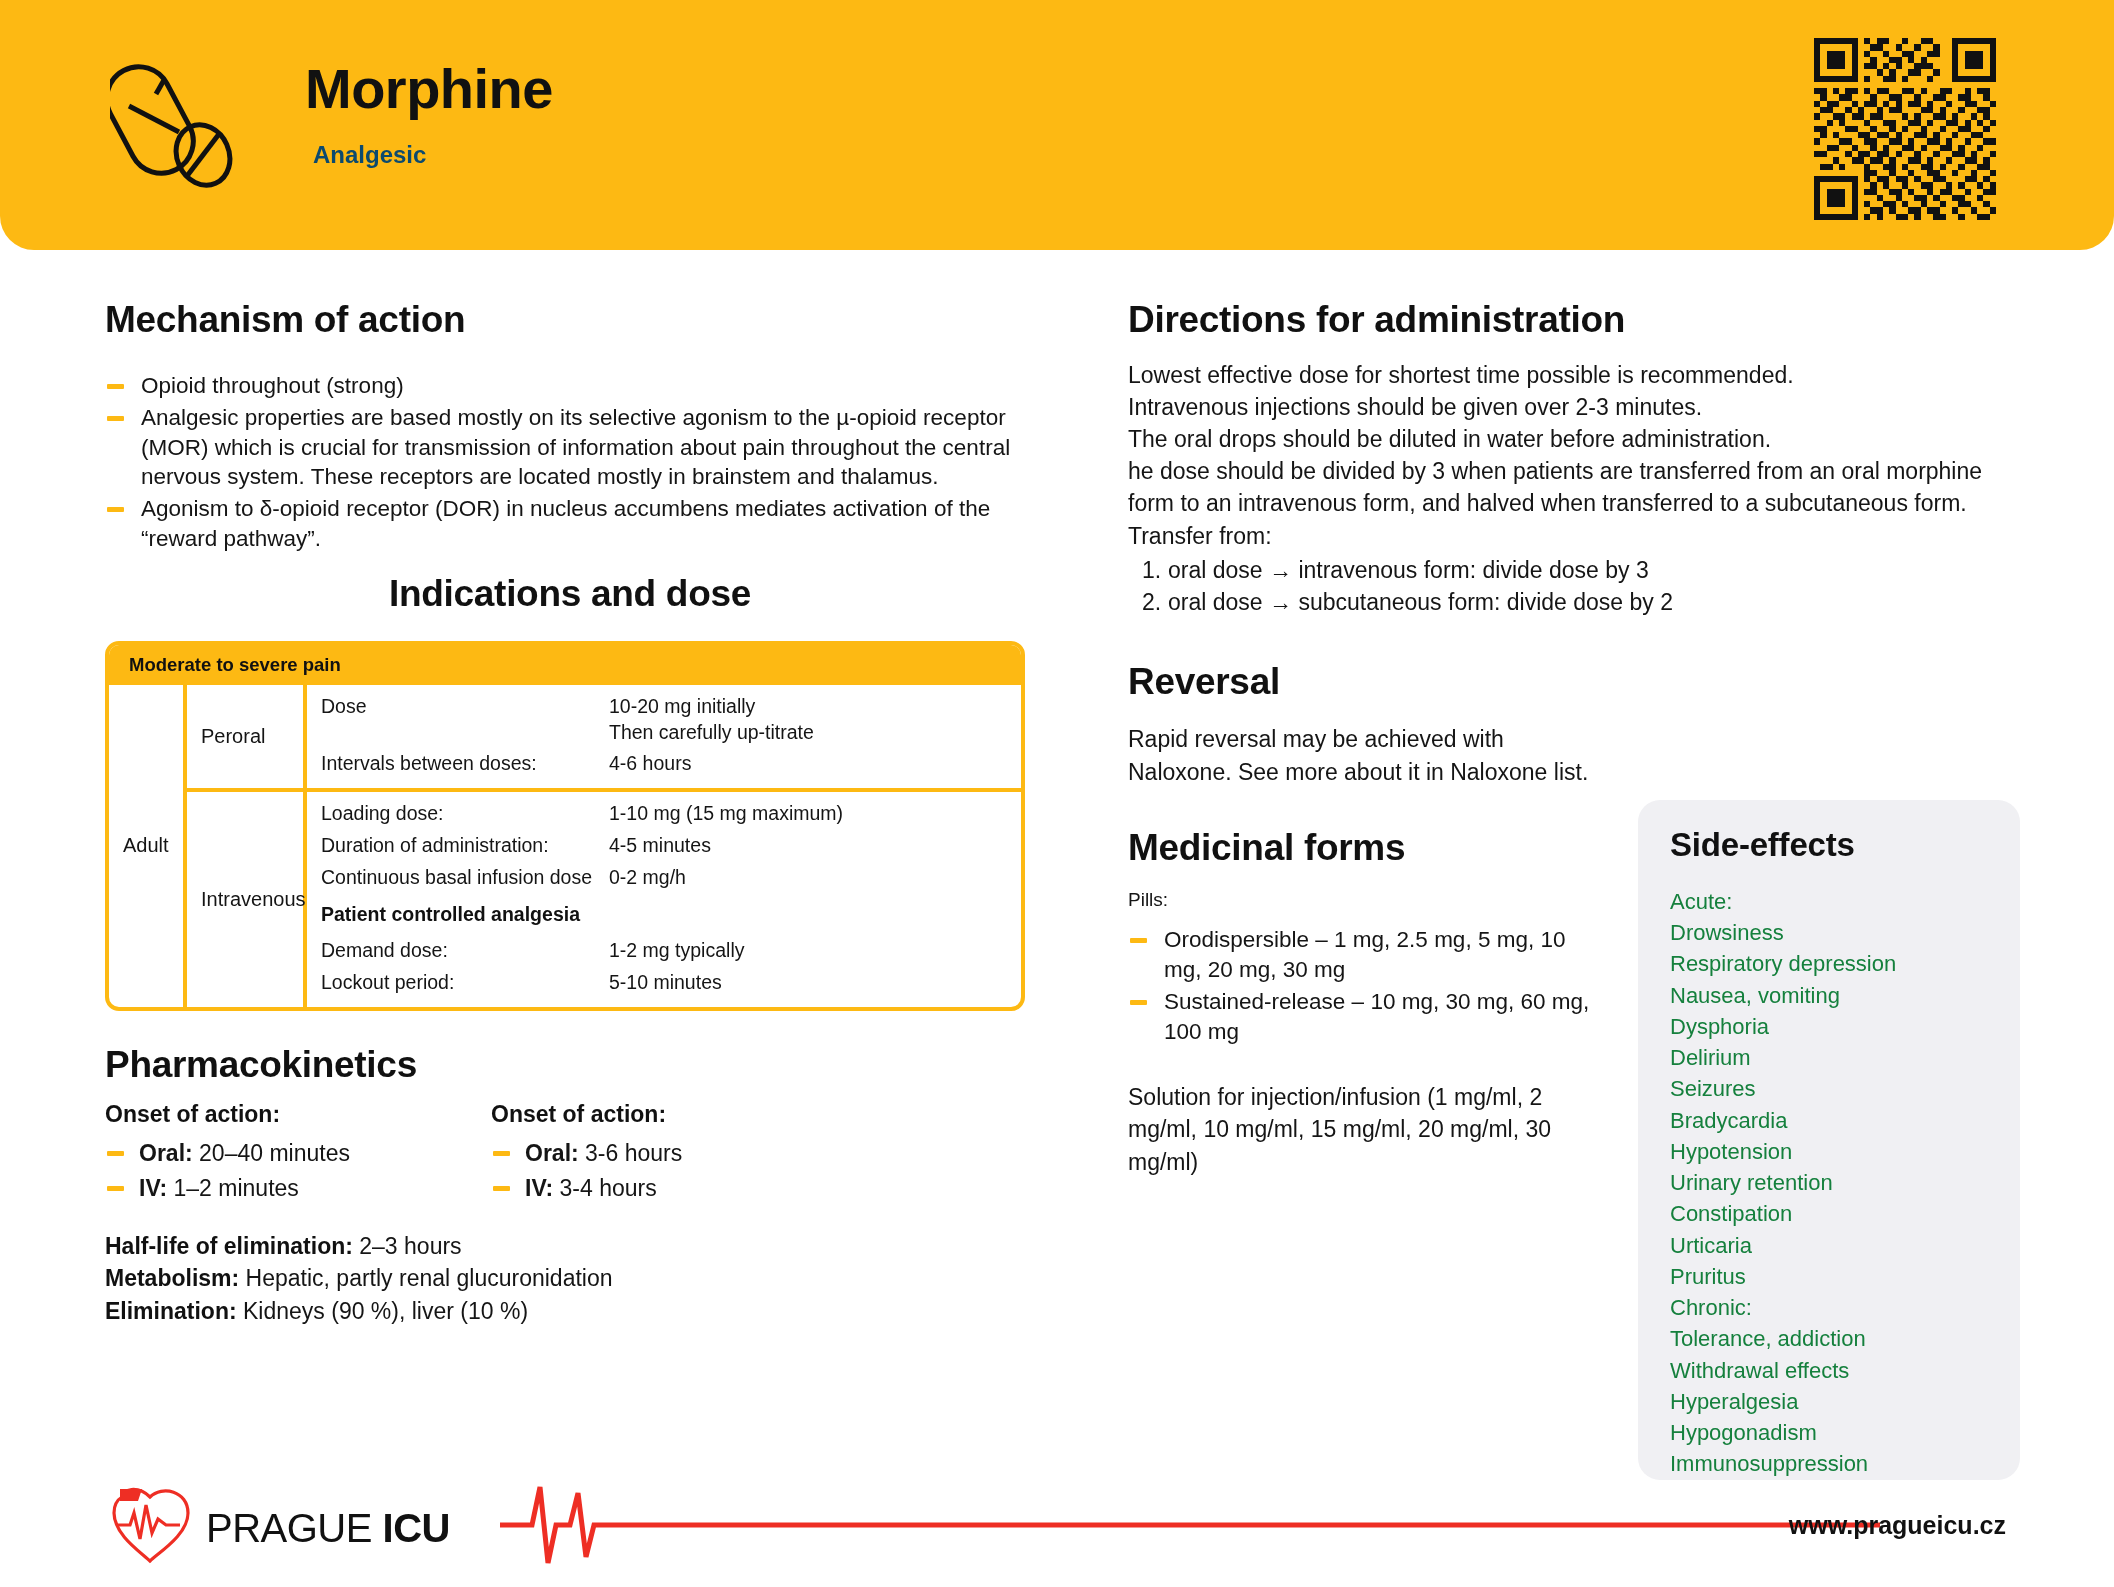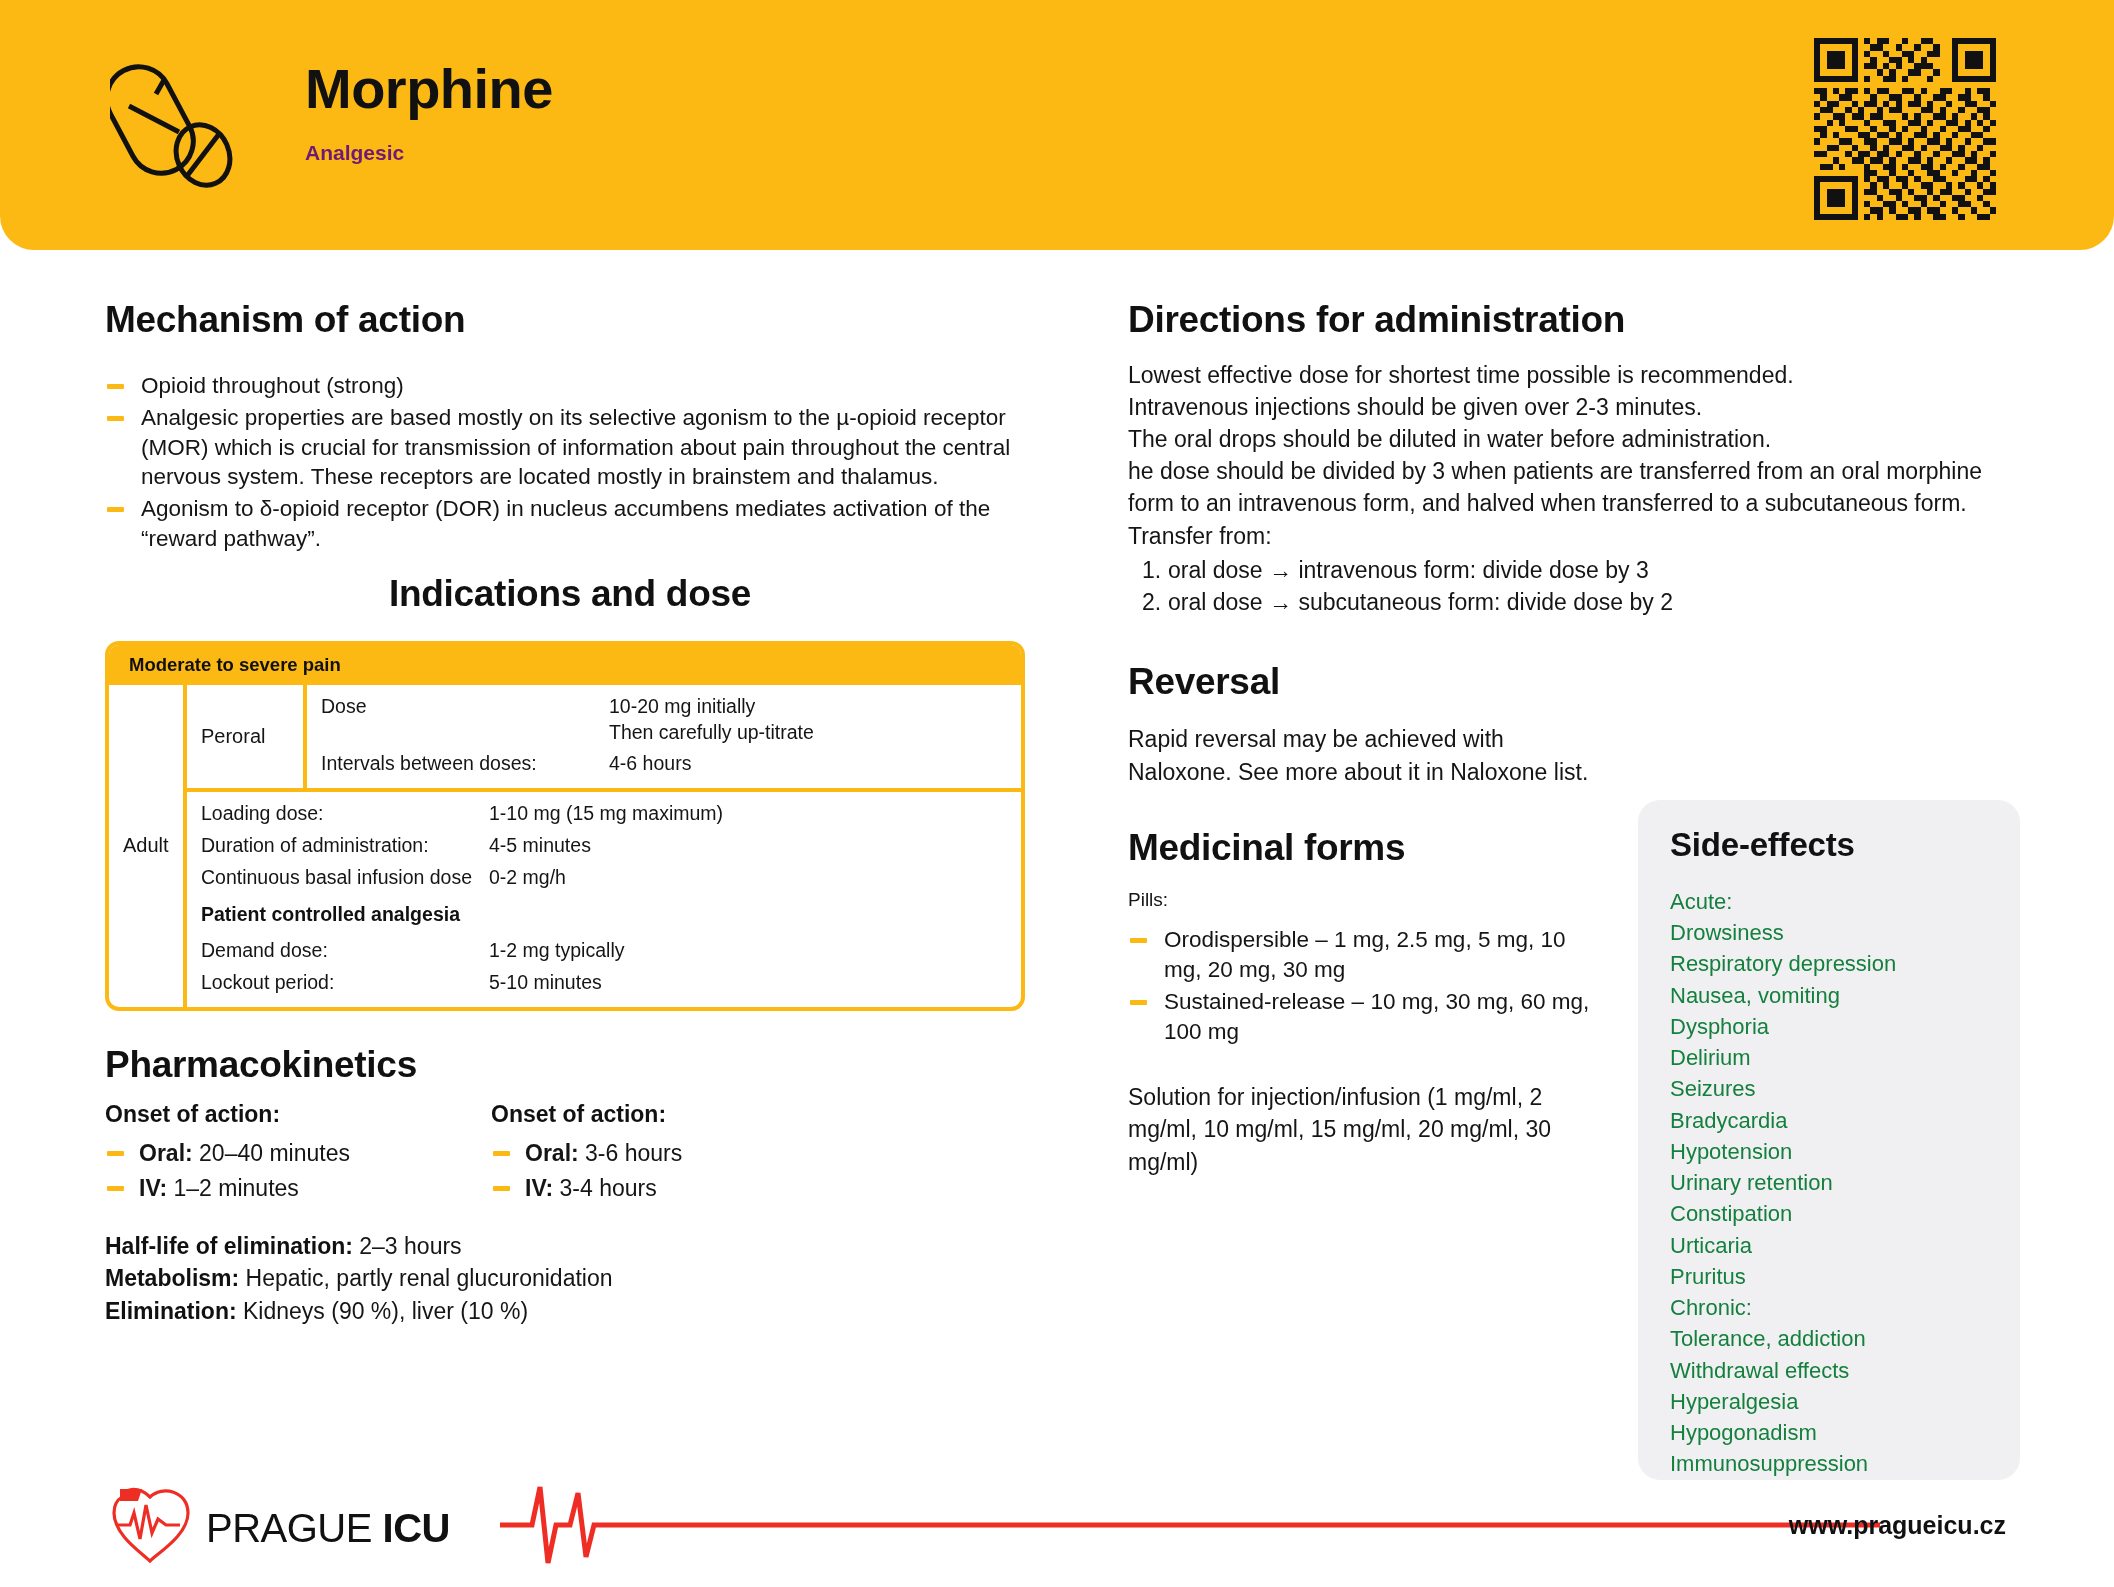--- a/index.html
+++ b/index.html
@@ -19,22 +19,23 @@
     border-top-left-radius: 0; border-top-right-radius: 0;
   }
   .header-inner { position: relative; width: 100%; height: 100%; }
   .pill-icon { position: absolute; left: 110px; top: 58px; width: 130px; height: 130px; }
   .title-block { position: absolute; left: 305px; top: 60px; }
   .drug-title {
     font-size: 56px; font-weight: 700; color: #111; letter-spacing: -0.5px;
     line-height: 1.05; font-family: "Liberation Sans", sans-serif;
   }
   .drug-sub {
-    font-size: 21px; font-weight: 700; color: #701a75; margin-top: 22px;
+    font-size: 24px; font-weight: 700; color: #0c4a6e; margin-top: 22px;
     font-family: "Liberation Sans", sans-serif;
+    margin-left: 8px;
   }
   .qr-wrap { position: absolute; right: 118px; top: 38px; width: 182px; height: 182px; }
 
   
   .col-left  { position: absolute; left: 105px;  top: 300px; width: 930px; }
   .col-right { position: absolute; left: 1128px; top: 300px; width: 880px; }
 
   h2.section {
     font-size: 37px; font-weight: 700; color: #111; letter-spacing: -0.3px;
     line-height: 1.1;
@@ -409,20 +410,21 @@
               <div class="r-line" style="margin-top:6px;">
                 <div class="r-label">Intervals between doses:</div>
                 <div class="r-value">
                     <span class="stack">4-6 hours</span>
                   </div>
               </div>
             </div>
           </div>
 
           <div class="route-block">
+            <div class="route-name">Intravenous</div>
             <div class="route-rows">
               <div class="r-line">
                 <div class="r-label">Loading dose:</div>
                 <div class="r-value">
                     <span class="stack">1-10 mg (15 mg maximum)</span>
                   </div>
               </div>
               <div class="r-line" style="margin-top:6px;">
                 <div class="r-label">Duration of administration:</div>
                 <div class="r-value">

